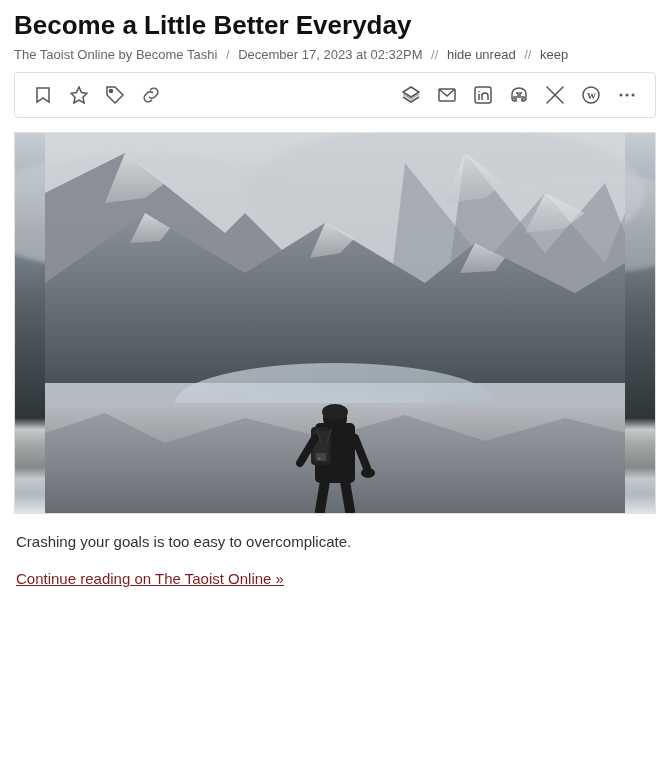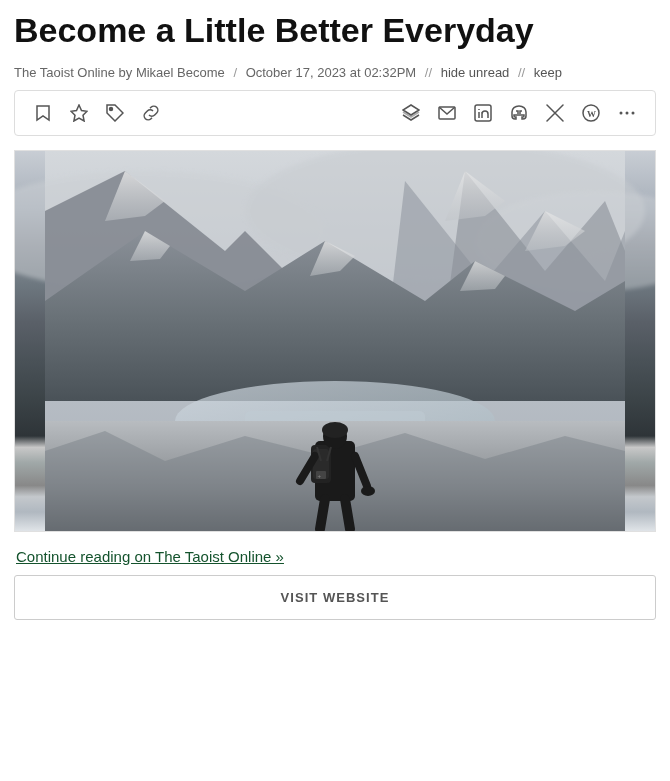--- a/index.html
+++ b/index.html
@@ -9,24 +9,24 @@
       color: #333;
       width: 670px;
       min-height: 781px;
     }
 
     .article-container {
       padding: 10px 14px 20px 14px;
     }
 
     .article-title {
-      font-size: 34px;
+      font-size: 26px;
       font-weight: 700;
       color: #111;
-      margin-bottom: 14px;
+      margin-bottom: 6px;
       line-height: 1.2;
     }
 
     .article-meta {
       font-size: 13px;
       color: #666;
       margin-bottom: 10px;
     }
 
     .article-meta a {
@@ -106,21 +106,21 @@
       font-size: 15px;
       color: #333;
       line-height: 1.6;
       margin-bottom: 16px;
       padding: 0 2px;
     }
 
     .continue-link {
       display: block;
       font-size: 15px;
-      color: #14532d;
+      color: #7f1d1d;
       margin-bottom: 3px;
       padding: 0 2px;
       cursor: pointer;
     }
 
     .visit-website-btn {
       display: block;
       width: 100%;
       padding: 14px;
       border: 1px solid #ccc;
@@ -146,23 +146,23 @@
 </head>
 <body>
 
 <div class="article-container">
 
   <h1 class="article-title">Become a Little Better Everyday</h1>
 
   <div class="article-meta">
     <span>The Taoist Online</span>
     <span> by </span>
-    <span>Mikael Become</span>
+    <span>Become Tashi</span>
     <span class="separator"> / </span>
-    <span>October 17, 2023 at 02:32PM</span>
+    <span>December 17, 2023 at 02:32PM</span>
     <span class="separator">  //  </span>
     <a class="action-link">hide unread</a>
     <span class="separator">  //  </span>
     <a class="action-link">keep</a>
   </div>
 
   <div class="toolbar">
 
     <div class="toolbar-icon" title="Bookmark">
       <svg width="16" height="18" viewBox="0 0 16 18" fill="none" stroke="#555" stroke-width="1.5">
@@ -326,18 +326,18 @@
 
         <line x1="272" y1="296" x2="276" y2="310" stroke="#333" stroke-width="2"></line>
         <line x1="286" y1="296" x2="282" y2="310" stroke="#333" stroke-width="2"></line>
 
         <rect x="271" y="320" width="10" height="8" rx="1" fill="#444"></rect>
         <text x="272.5" y="327" font-size="6" fill="#888" font-family="sans-serif">+</text>
       </svg>
     </div>
   </div>
 
+  <p class="article-excerpt">Crashing your goals is too easy to overcomplicate.</p>
 
   <a class="continue-link" href="#">Continue reading on The Taoist Online »</a>
 
-  <button class="visit-website-btn">VISIT WEBSITE</button>
 
 </div>
 
 </body></html>

